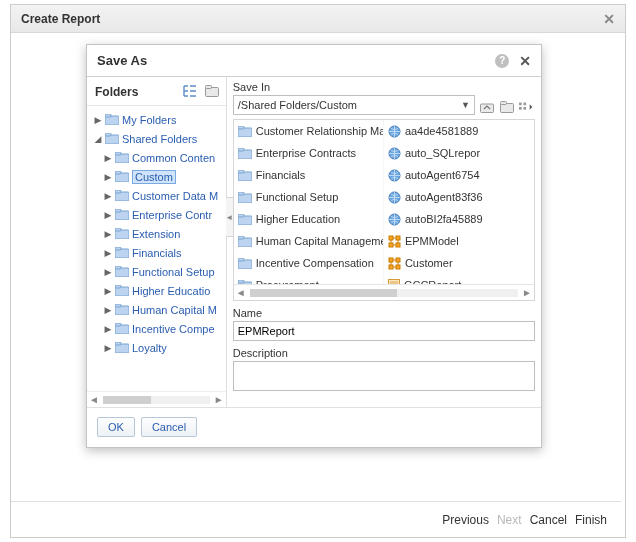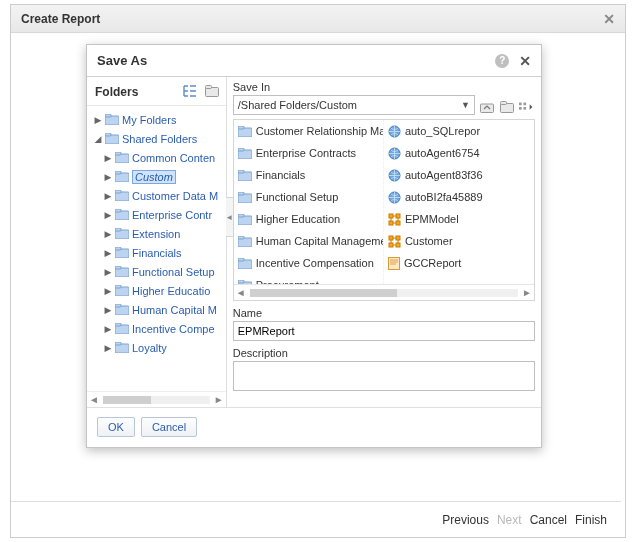--- a/index.html
+++ b/index.html
@@ -58,21 +58,21 @@
   .tree-row {
     display:flex; align-items:center; height:19px; white-space:nowrap;
     padding-left:4px; cursor:default;
   }
   .tree-row .tw {
     width:10px; display:inline-block; text-align:center; color:#666; font-size:9px;
   }
   .tree-row .fld-icn { margin:0 3px 0 2px; display:inline-flex; }
   .tree-row.level1 { padding-left:14px; }
   .tree-row .lbl { color:#2a5db0; }
-  .tree-row .lbl.sel { background:#cfe3fb; border:1px solid #7aa9e0; padding:0 2px;font-style:italic; }
+  .tree-row .lbl.sel { background:#cfe3fb; border:1px solid #7aa9e0; padding:0 2px; }
   .tree-scroll-x {
     height:16px; border-top:1px solid #eee; display:flex; align-items:center;
     justify-content:space-between; font-size:10px; color:#888; padding:0 2px;
   }
   .hsb-track { flex:1; height:8px; background:#f0f0f0; margin:0 4px; position:relative; }
   .hsb-thumb { position:absolute; height:8px; background:#cfcfcf; }
 
   .right-panel { flex:1; display:flex; flex-direction:column; padding:4px 6px 0 6px; font-size:11px; color:#333; }
   .save-in-lbl { font-size:11px; margin:0 0 2px 0; }
   .save-in-row { display:flex; align-items:flex-end; gap:4px; }
@@ -411,20 +411,29 @@
               </div>
             </div>
           <div class="listing-col" id="listcol2">
               <div class="item-row">
                 <span class="iicn">
                   <svg width="13" height="13" viewBox="0 0 13 13">
                     <circle cx="6.5" cy="6.5" r="5.5" fill="#6fa8e0" stroke="#3d79bc"></circle>
                     <path d="M1 6.5h11M6.5 1v11M3 3c2 2 5 2 7 0M3 10c2-2 5-2 7 0" stroke="#cfe4f7" stroke-width="0.8" fill="none"></path>
                   </svg>
                 </span>
+                <span>aa4de4581889</span>
+              </div>
+              <div class="item-row">
+                <span class="iicn">
+                  <svg width="13" height="13" viewBox="0 0 13 13">
+                    <circle cx="6.5" cy="6.5" r="5.5" fill="#6fa8e0" stroke="#3d79bc"></circle>
+                    <path d="M1 6.5h11M6.5 1v11M3 3c2 2 5 2 7 0M3 10c2-2 5-2 7 0" stroke="#cfe4f7" stroke-width="0.8" fill="none"></path>
+                  </svg>
+                </span>
                 <span>auto_SQLrepor</span>
               </div>
               <div class="item-row">
                 <span class="iicn">
                   <svg width="13" height="13" viewBox="0 0 13 13">
                     <circle cx="6.5" cy="6.5" r="5.5" fill="#6fa8e0" stroke="#3d79bc"></circle>
                     <path d="M1 6.5h11M6.5 1v11M3 3c2 2 5 2 7 0M3 10c2-2 5-2 7 0" stroke="#cfe4f7" stroke-width="0.8" fill="none"></path>
                   </svg>
                 </span>
                 <span>autoAgent6754</span>

